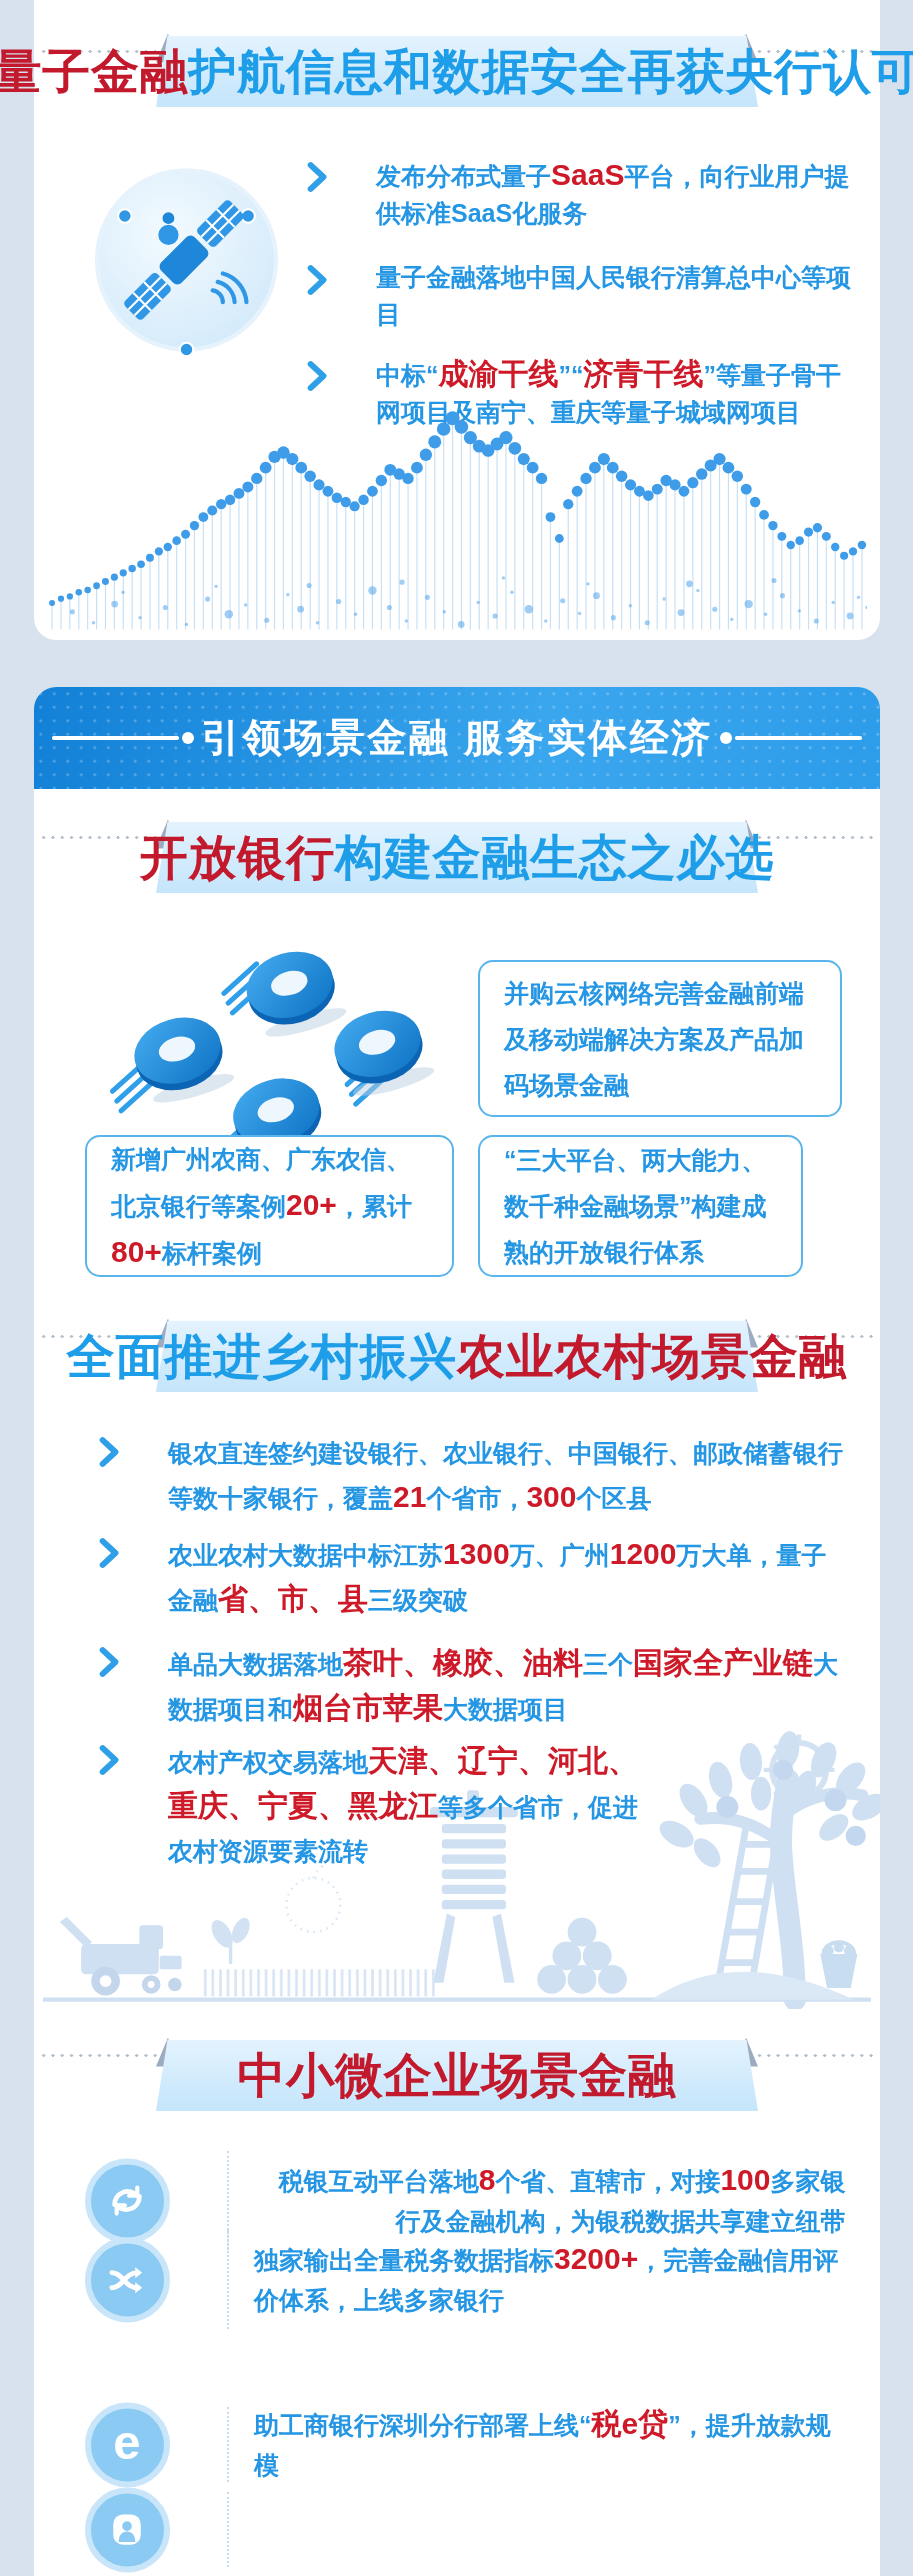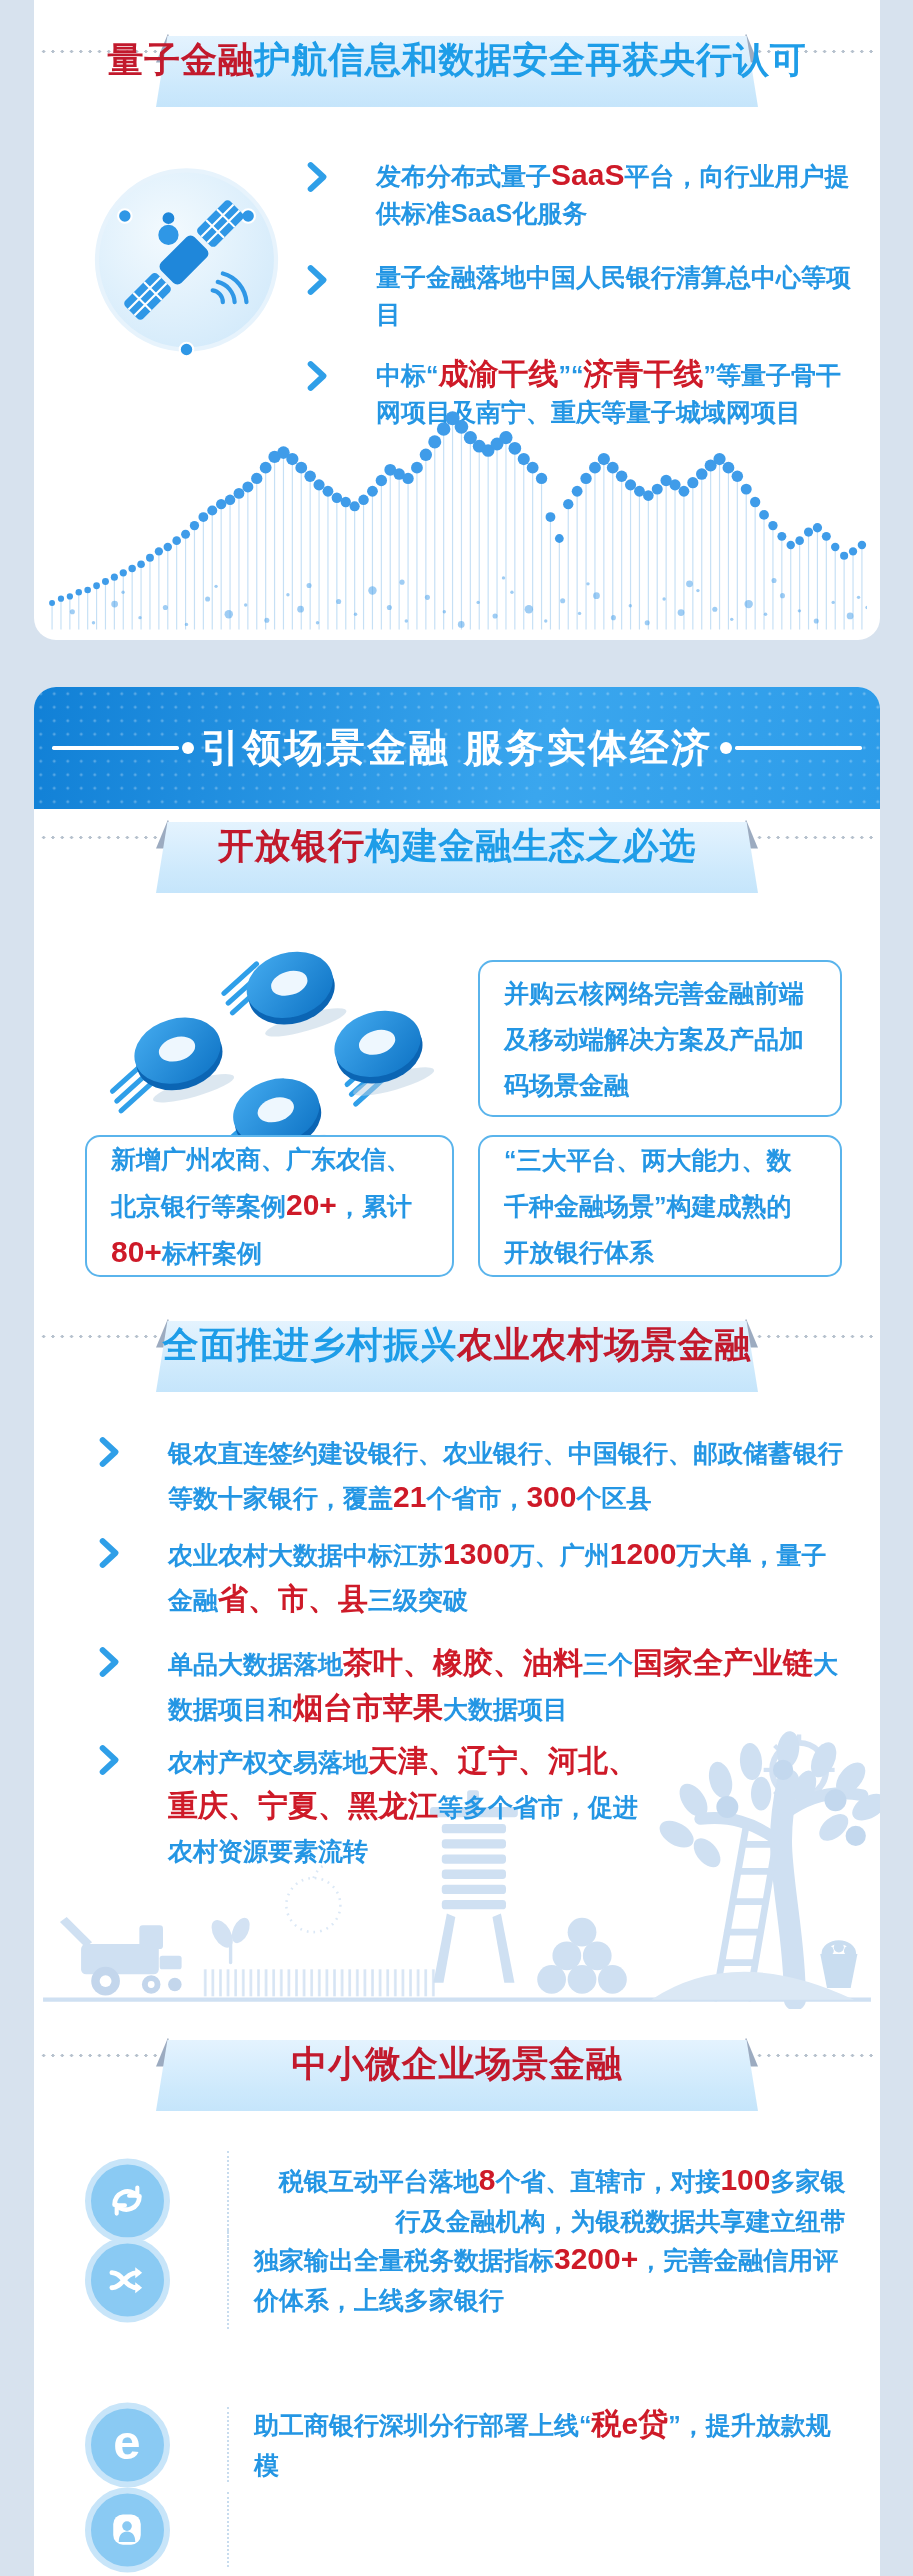--- a/index.html
+++ b/index.html
@@ -14,41 +14,41 @@
     background-size:9.3px 3.4px;background-repeat:repeat-x;}
 
   
   .banner{position:absolute;left:50%;transform:translateX(-50%);width:602px;height:71px;z-index:2;}
   .banner .fold{position:absolute;top:-2.5px;width:20px;height:29px;background:#9cabc0;z-index:1;}
   .banner .fold.l{left:0;clip-path:polygon(60% 0,100% 100%,0 100%);}
   .banner .fold.r{right:0;clip-path:polygon(40% 0,100% 100%,0 100%);}
   .banner .shape{position:absolute;inset:0;z-index:2;
     clip-path:polygon(1.9% 0,98.1% 0,100% 100%,0 100%);
     background:linear-gradient(180deg,#e4f3fe 0%,#cde9fc 70%,#c5e5fb 100%);}
-  .banner .btxt{position:absolute;inset:0;z-index:3;display:flex;align-items:flex-start;justify-content:center;
-    font-size:36px;font-weight:700;color:#1e9de8;letter-spacing:0.8px;white-space:nowrap;}
+  .banner .btxt{position:absolute;inset:0;z-index:3;display:flex;align-items:center;justify-content:center;
+    font-size:48px;font-weight:700;color:#1e9de8;letter-spacing:0.8px;white-space:nowrap;}
 
   .seg.n{}
   .seg.br{color:#c2192c;}
   .seg.em{color:#ce1a28;font-weight:800;font-size:1.2em;}
 
   
   .sat-wrap{position:absolute;left:52px;top:162px;width:201px;height:201px;}
   .bullets{position:absolute;display:flex;flex-direction:column;}
   #bullets1{left:269px;top:156px;width:551px;}
   .b-row{display:flex;align-items:flex-start;gap:44px;}
   .b-chev{flex:0 0 29px;margin-top:4.2px;}
   .b-text{color:#2496e4;font-size:25px;font-weight:700;line-height:37px;}
   #bullets1 .b-row1{margin-bottom:27px;}
   #bullets1 .b-row2{margin-bottom:22px;}
 
   #stem-chart{position:absolute;left:12.7px;top:396px;}
 
   
-  .blue-header{position:absolute;left:0;top:0;width:846px;height:122px;border-radius:22px 22px 0 0;
+  .blue-header{position:absolute;left:0;top:0;width:846px;height:102px;border-radius:22px 22px 0 0;
     background:linear-gradient(100deg,#1180d6 0%,#3aa6ee 60%,#2d9ce9 100%);overflow:hidden;}
   .blue-header .dots{position:absolute;inset:0;
     background-image:radial-gradient(rgba(255,255,255,.28) 1.4px,transparent 1.6px);
     background-size:13.5px 13.5px;}
   .blue-header .hrow{position:absolute;inset:0;display:flex;align-items:center;justify-content:center;gap:22px;}
   .blue-header .htitle{color:#ffffff;font-size:39px;font-weight:800;letter-spacing:2.5px;white-space:nowrap;}
   .hline{width:127px;height:3.4px;background:#ffffff;border-radius:1.7px;position:relative;}
   .hline.left::after,.hline.right::before{content:"";position:absolute;top:-4.2px;width:12px;height:12px;border-radius:50%;background:#fff;}
   .hline.left::after{right:-15px;}
   .hline.right::before{left:-15px;}
@@ -468,21 +468,21 @@
         </g>
       </svg>
     </div>
 
     <div class="obox" style="left:444px;top:273px;width:364px;height:157px;">
       <span><span class="seg n">并购云核网络完善金融前端及移动端解决方案及产品加码场景金融</span></span>
     </div>
     <div class="obox" style="left:51px;top:448px;width:369px;height:142px;">
       <span><span class="seg n">新增广州农商、广东农信、北京银行等案例</span><span class="seg em">20+</span><span class="seg n">，累计</span><span class="seg em">80+</span><span class="seg n">标杆案例</span></span>
     </div>
-    <div class="obox" style="left:444px;top:448px;width:364px;height:142px;align-items:center;">
+    <div class="obox" style="left:444px;top:448px;width:325px;height:142px;align-items:center;">
       <span><span class="seg n">“三大平台、两大能力、数千种金融场景”构建成熟的开放银行体系</span></span>
     </div>
 
     <div class="dotline" style="top:648px;"></div>
     <div class="banner" style="top:634px;">
       <div class="fold l"></div>
       <div class="fold r"></div>
       <div class="shape"></div>
       <div class="btxt">
           <span class="seg n"> 全面推进乡村振兴</span>

